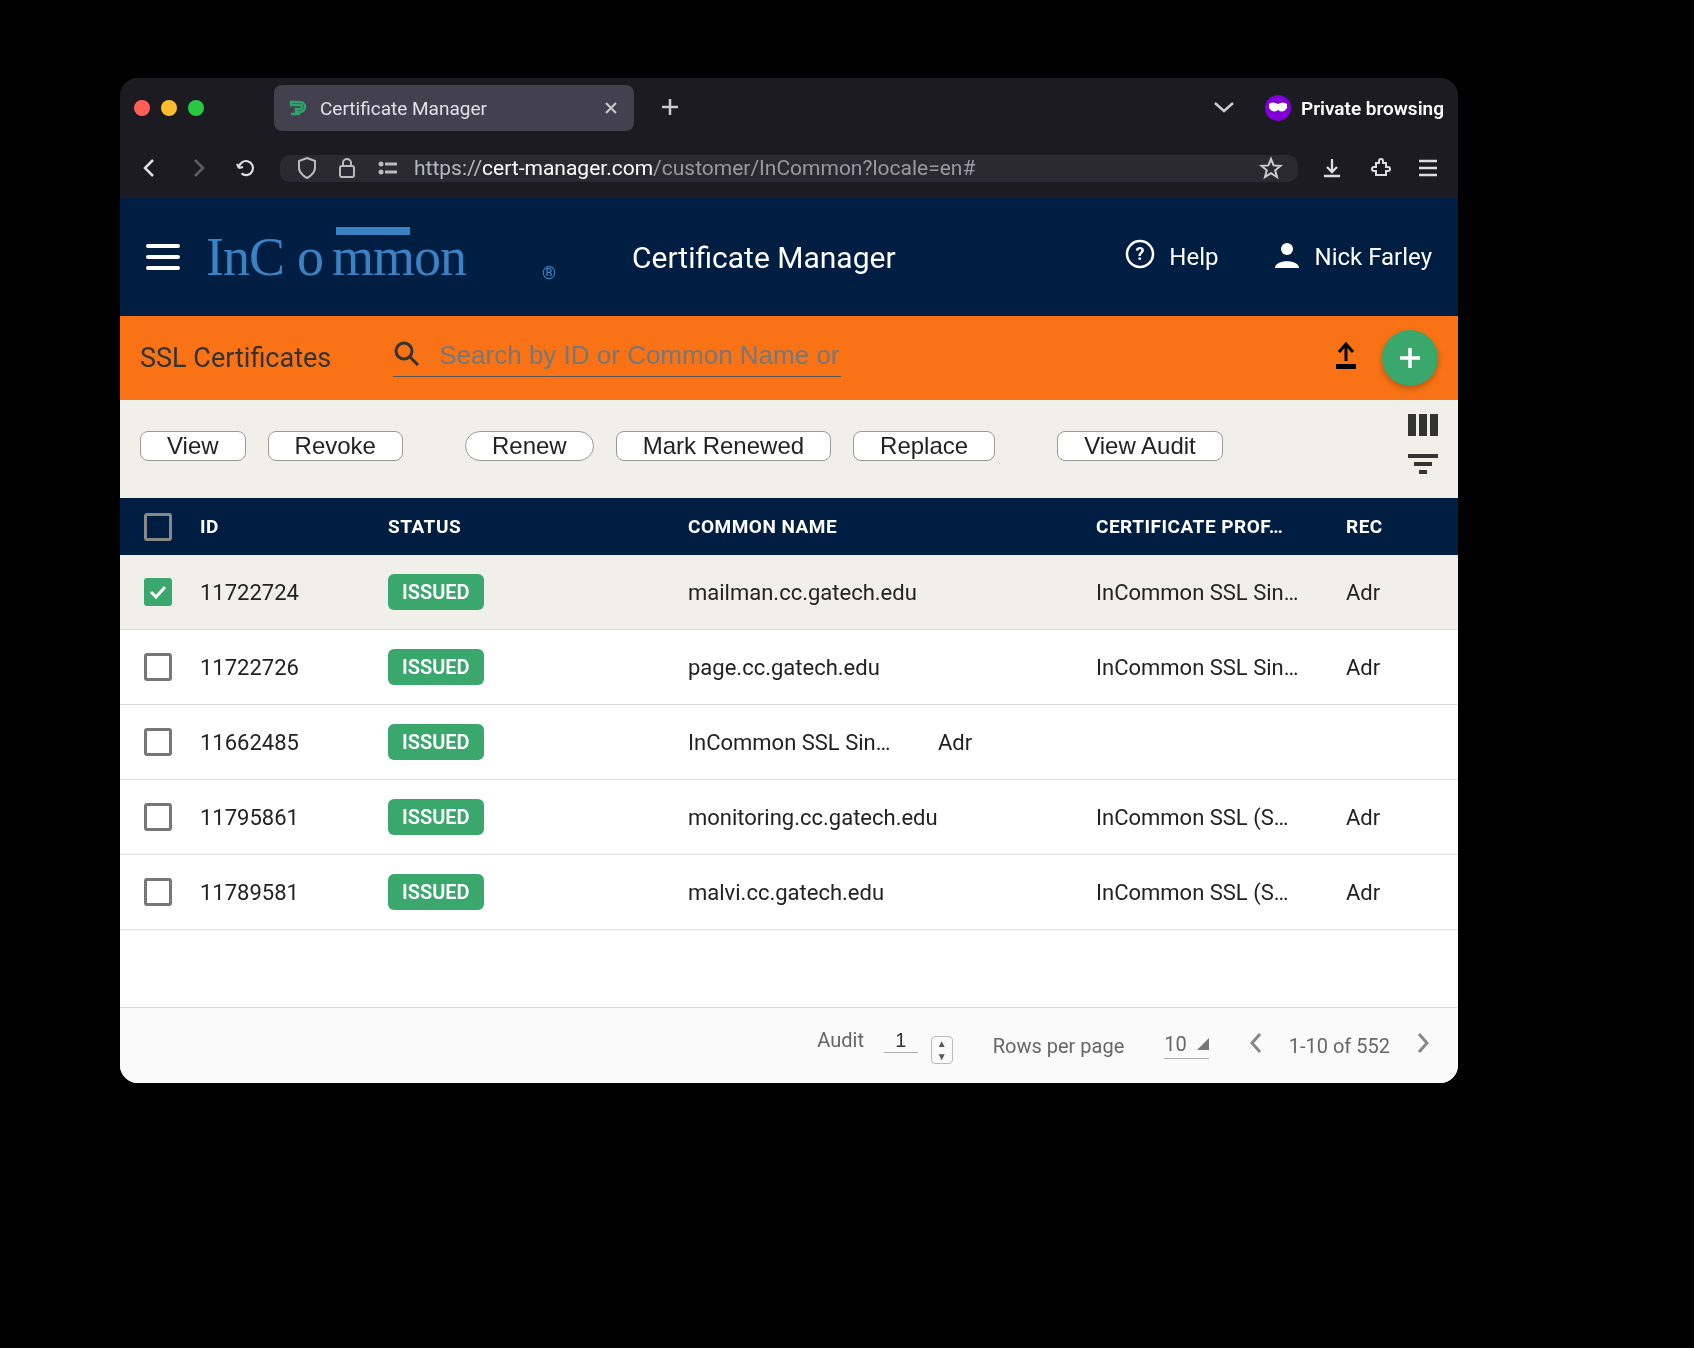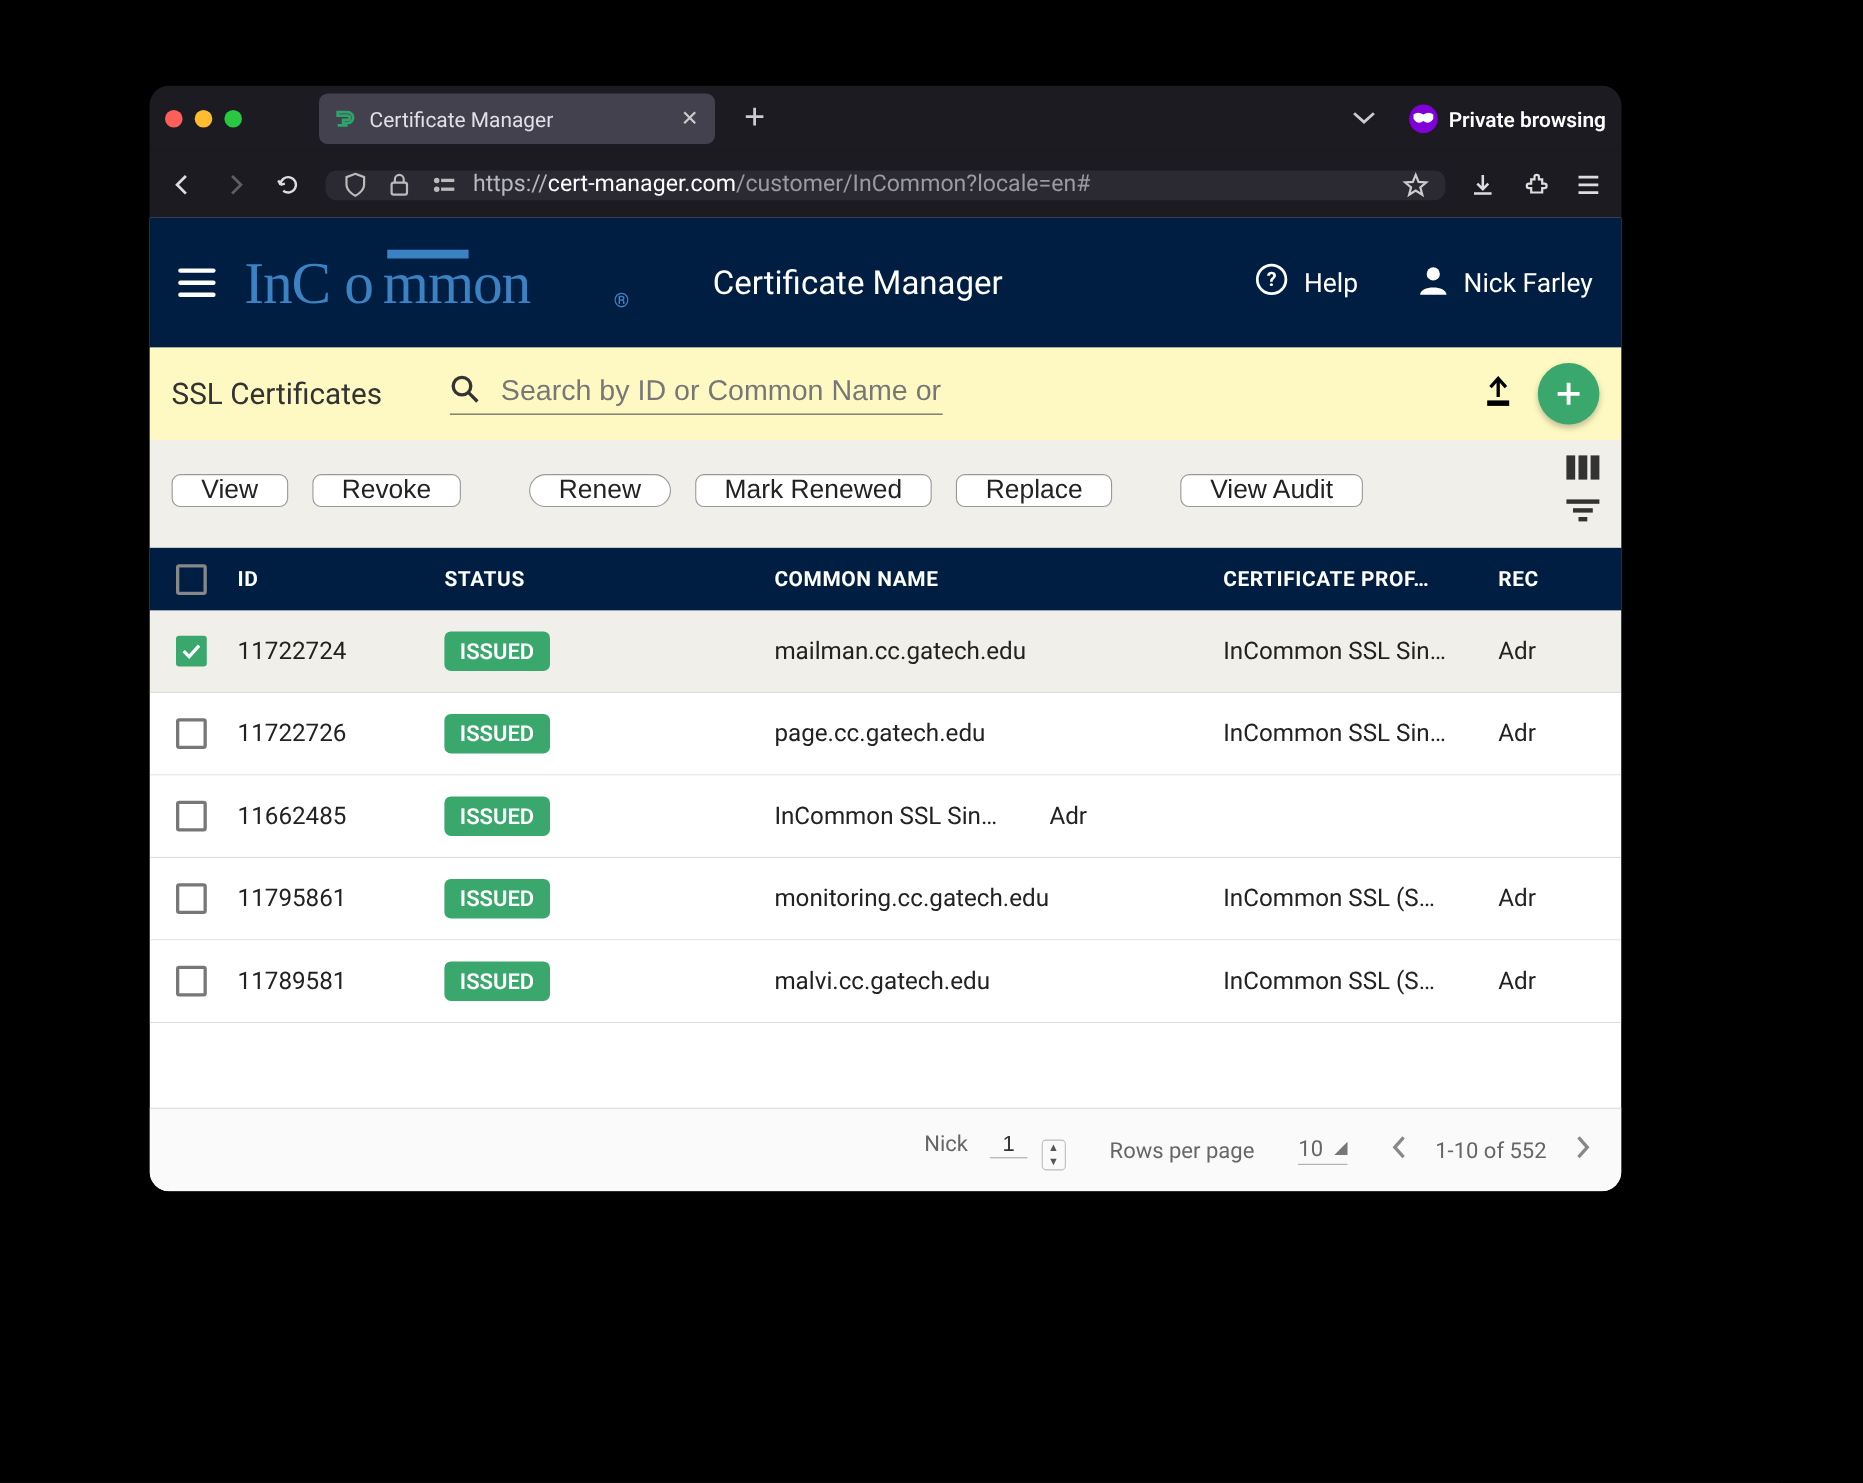--- a/index.html
+++ b/index.html
@@ -1,19 +1,19 @@
 <!DOCTYPE html>
 <html><head>
 <meta charset="utf-8">
 <style>
   * { box-sizing: border-box; margin: 0; padding: 0; }
   html, body { width: 1694px; height: 1348px; background: #000; font-family: -apple-system, BlinkMacSystemFont, "Segoe UI", Roboto, Helvetica, Arial, sans-serif; }
   .window {
     position: absolute;
-    left: 136px; top: 78px;
+    left: 120px; top: 78px;
     width: 1338px; height: 1005px;
     background: #1c1b22;
     border-radius: 18px;
     overflow: hidden;
     box-shadow: 0 20px 60px rgba(0,0,0,0.6);
   }
   
   .browser-top {
     height: 60px;
     display: flex; align-items: center;
@@ -66,21 +66,21 @@
   }
   .hamburger{width:34px;height:26px;display:flex;flex-direction:column;justify-content:space-between;}
   .hamburger span{height:4px;background:#fff;border-radius:2px;display:block;}
   .brand{ display:flex; align-items:baseline; font-weight:600;}
   .brand svg{display:block;}
   .app-title{ font-size:30px; color:#fff; margin-left:40px; font-weight:400;}
   .app-header-spacer{flex:1;}
   .hdr-item{display:flex;align-items:center;gap:14px;font-size:24px;}
 
   .toolbar{
-    height:84px; background:#fef9c3; display:flex; align-items:center;
+    height:84px; background:#f97316; display:flex; align-items:center;
     padding:12px 20px; gap:22px;
   }
   .page-subtitle{font-size:27px; color:#333; font-weight:400; white-space:nowrap;}
   .search-wrap{display:flex;align-items:center;gap:18px; flex:1; max-width:700px; border-bottom:1px solid #555; padding-bottom:4px; margin-left:40px;}
   .search-wrap input{
     border:none; outline:none; background:transparent;
     font-size:26px; color:#333; flex:1;
   }
   .search-wrap input::placeholder{color:#777;}
   .toolbar-spacer{flex:1;}
@@ -404,21 +404,21 @@
           <div class="col-id">11789581</div>
           <div class="col-status"><span class="status-pill">ISSUED</span></div>
           <div class="col-cn">malvi.cc.gatech.edu</div>
           <div class="col-prof">InCommon SSL (S…</div>
           <div class="col-rec">Adr</div>
         </div>
       </div>
 
     <div class="pager">
       <div>
-        <span>Nick</span>
+        <span>Audit</span>
         &nbsp;&nbsp;
         <input class="pg-input" value="1" style="">
         <span class="stepper">
             <span>▲</span>
             <span>▼</span>
           </span>
       </div>
       <div>
         <span>Rows per page</span>
       </div>

